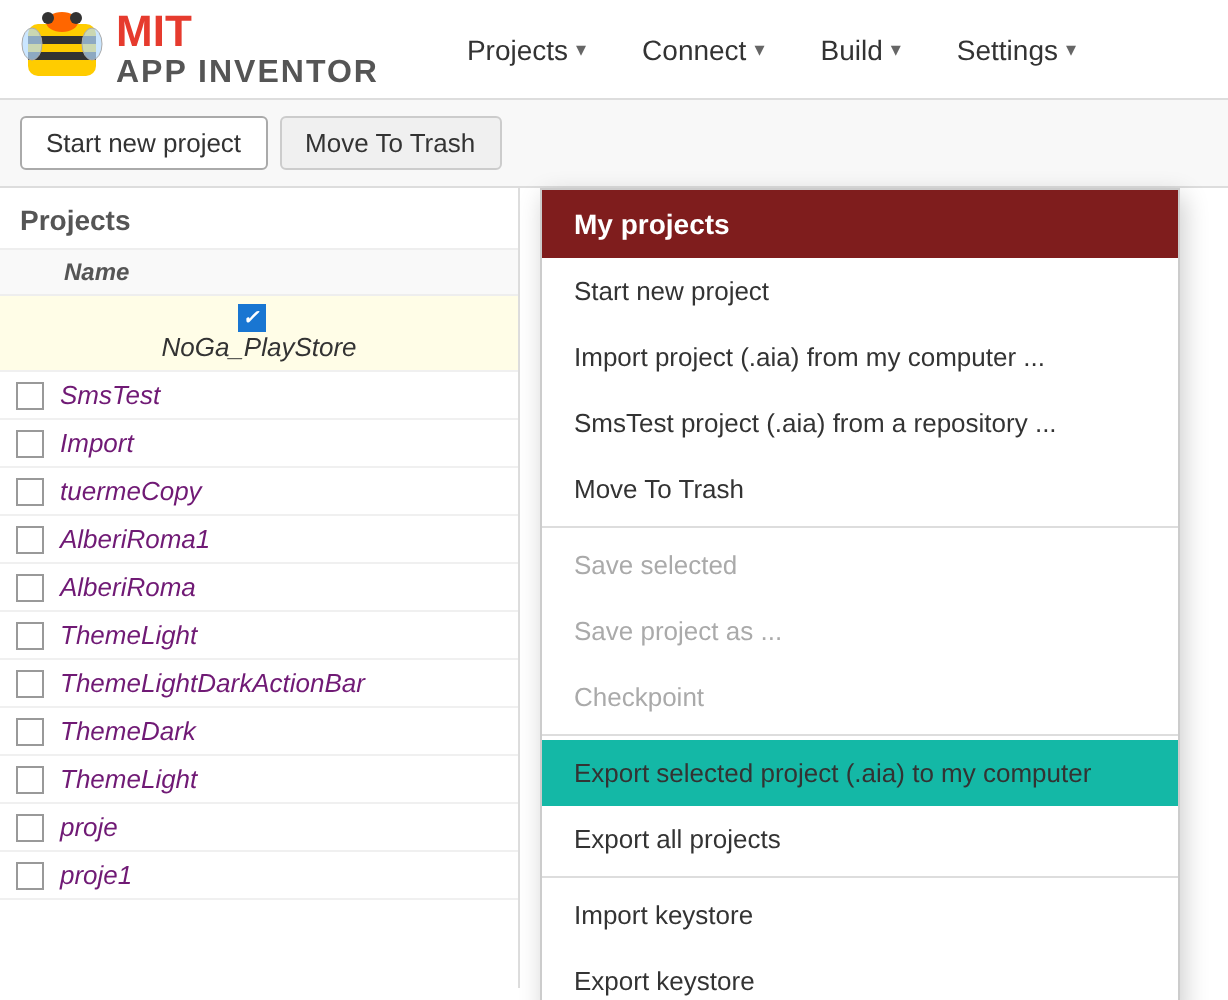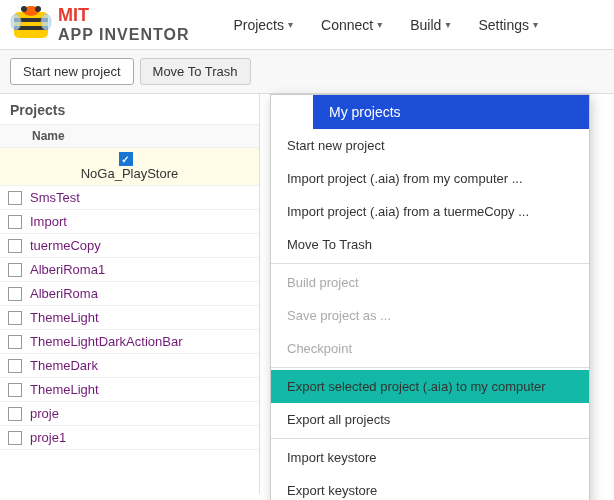--- a/index.html
+++ b/index.html
@@ -31,21 +31,21 @@
       width: 42px;
       height: 42px;
       margin-right: 6px;
     }
     #logo-text {
       display: flex;
       flex-direction: column;
       line-height: 1.1;
     }
     #logo-mit {
-      font-size: 18px;
+      font-size: 22px;
       font-weight: bold;
       color: #e63b2e;
     }
     #logo-appinventor {
       font-size: 16px;
       font-weight: bold;
       color: #555;
       letter-spacing: 1px;
     }
 
@@ -112,20 +112,21 @@
       font-size: 14px;
       font-weight: bold;
       color: #555;
       padding: 8px 10px 6px 10px;
       border-bottom: 1px solid #eee;
     }
 
     
     #projects-table {
       width: 100%;
+      font-style: italic;
     }
     .proj-header-row {
       display: flex;
       align-items: center;
       padding: 4px 8px;
       border-bottom: 1px solid #eee;
       background: #f9f9f9;
     }
     .proj-header-name {
       font-size: 12px;
@@ -182,25 +183,24 @@
       z-index: 100;
     }
 
     .dropdown-item {
       padding: 9px 16px;
       cursor: pointer;
       font-size: 13px;
       color: #333;
     }
     .dropdown-item.active-header {
-      background: #1d4ed8;
+      background: #7f1d1d;
       color: #fff;
-      font-weight: normal;
+      font-weight: bold;
       font-size: 14px;
-      margin-left: 42px;
     }
     .dropdown-item.disabled {
       color: #aaa;
       cursor: default;
     }
     .dropdown-item.highlighted {
       background: #14b8a6;
       color: #333;
     }
     .dropdown-divider {
@@ -318,24 +318,24 @@
   </div>
 
   <div id="dropdown-overlay">
 
     <div class="dropdown-item active-header">
       <span>My projects</span>
     </div>
 
   <div class="dropdown-item">Start new project</div>
       <div class="dropdown-item">Import project (.aia) from my computer ...</div>
-      <div class="dropdown-item">Import project (.aia) from a tuermeCopy ...</div>
+      <div class="dropdown-item">SmsTest project (.aia) from a repository ...</div>
       <div class="dropdown-item">Move To Trash</div>
       <hr class="dropdown-divider">
-      <div class="dropdown-item disabled">Build project</div>
+      <div class="dropdown-item disabled">Save selected</div>
       <div class="dropdown-item disabled">Save project as ...</div>
       <div class="dropdown-item disabled">Checkpoint</div>
       <hr class="dropdown-divider">
       <div class="dropdown-item highlighted">Export selected project (.aia) to my computer</div>
       <div class="dropdown-item">Export all projects</div>
       <hr class="dropdown-divider">
       <div class="dropdown-item">Import keystore</div>
       <div class="dropdown-item">Export keystore</div>
     </div>
 </div>

